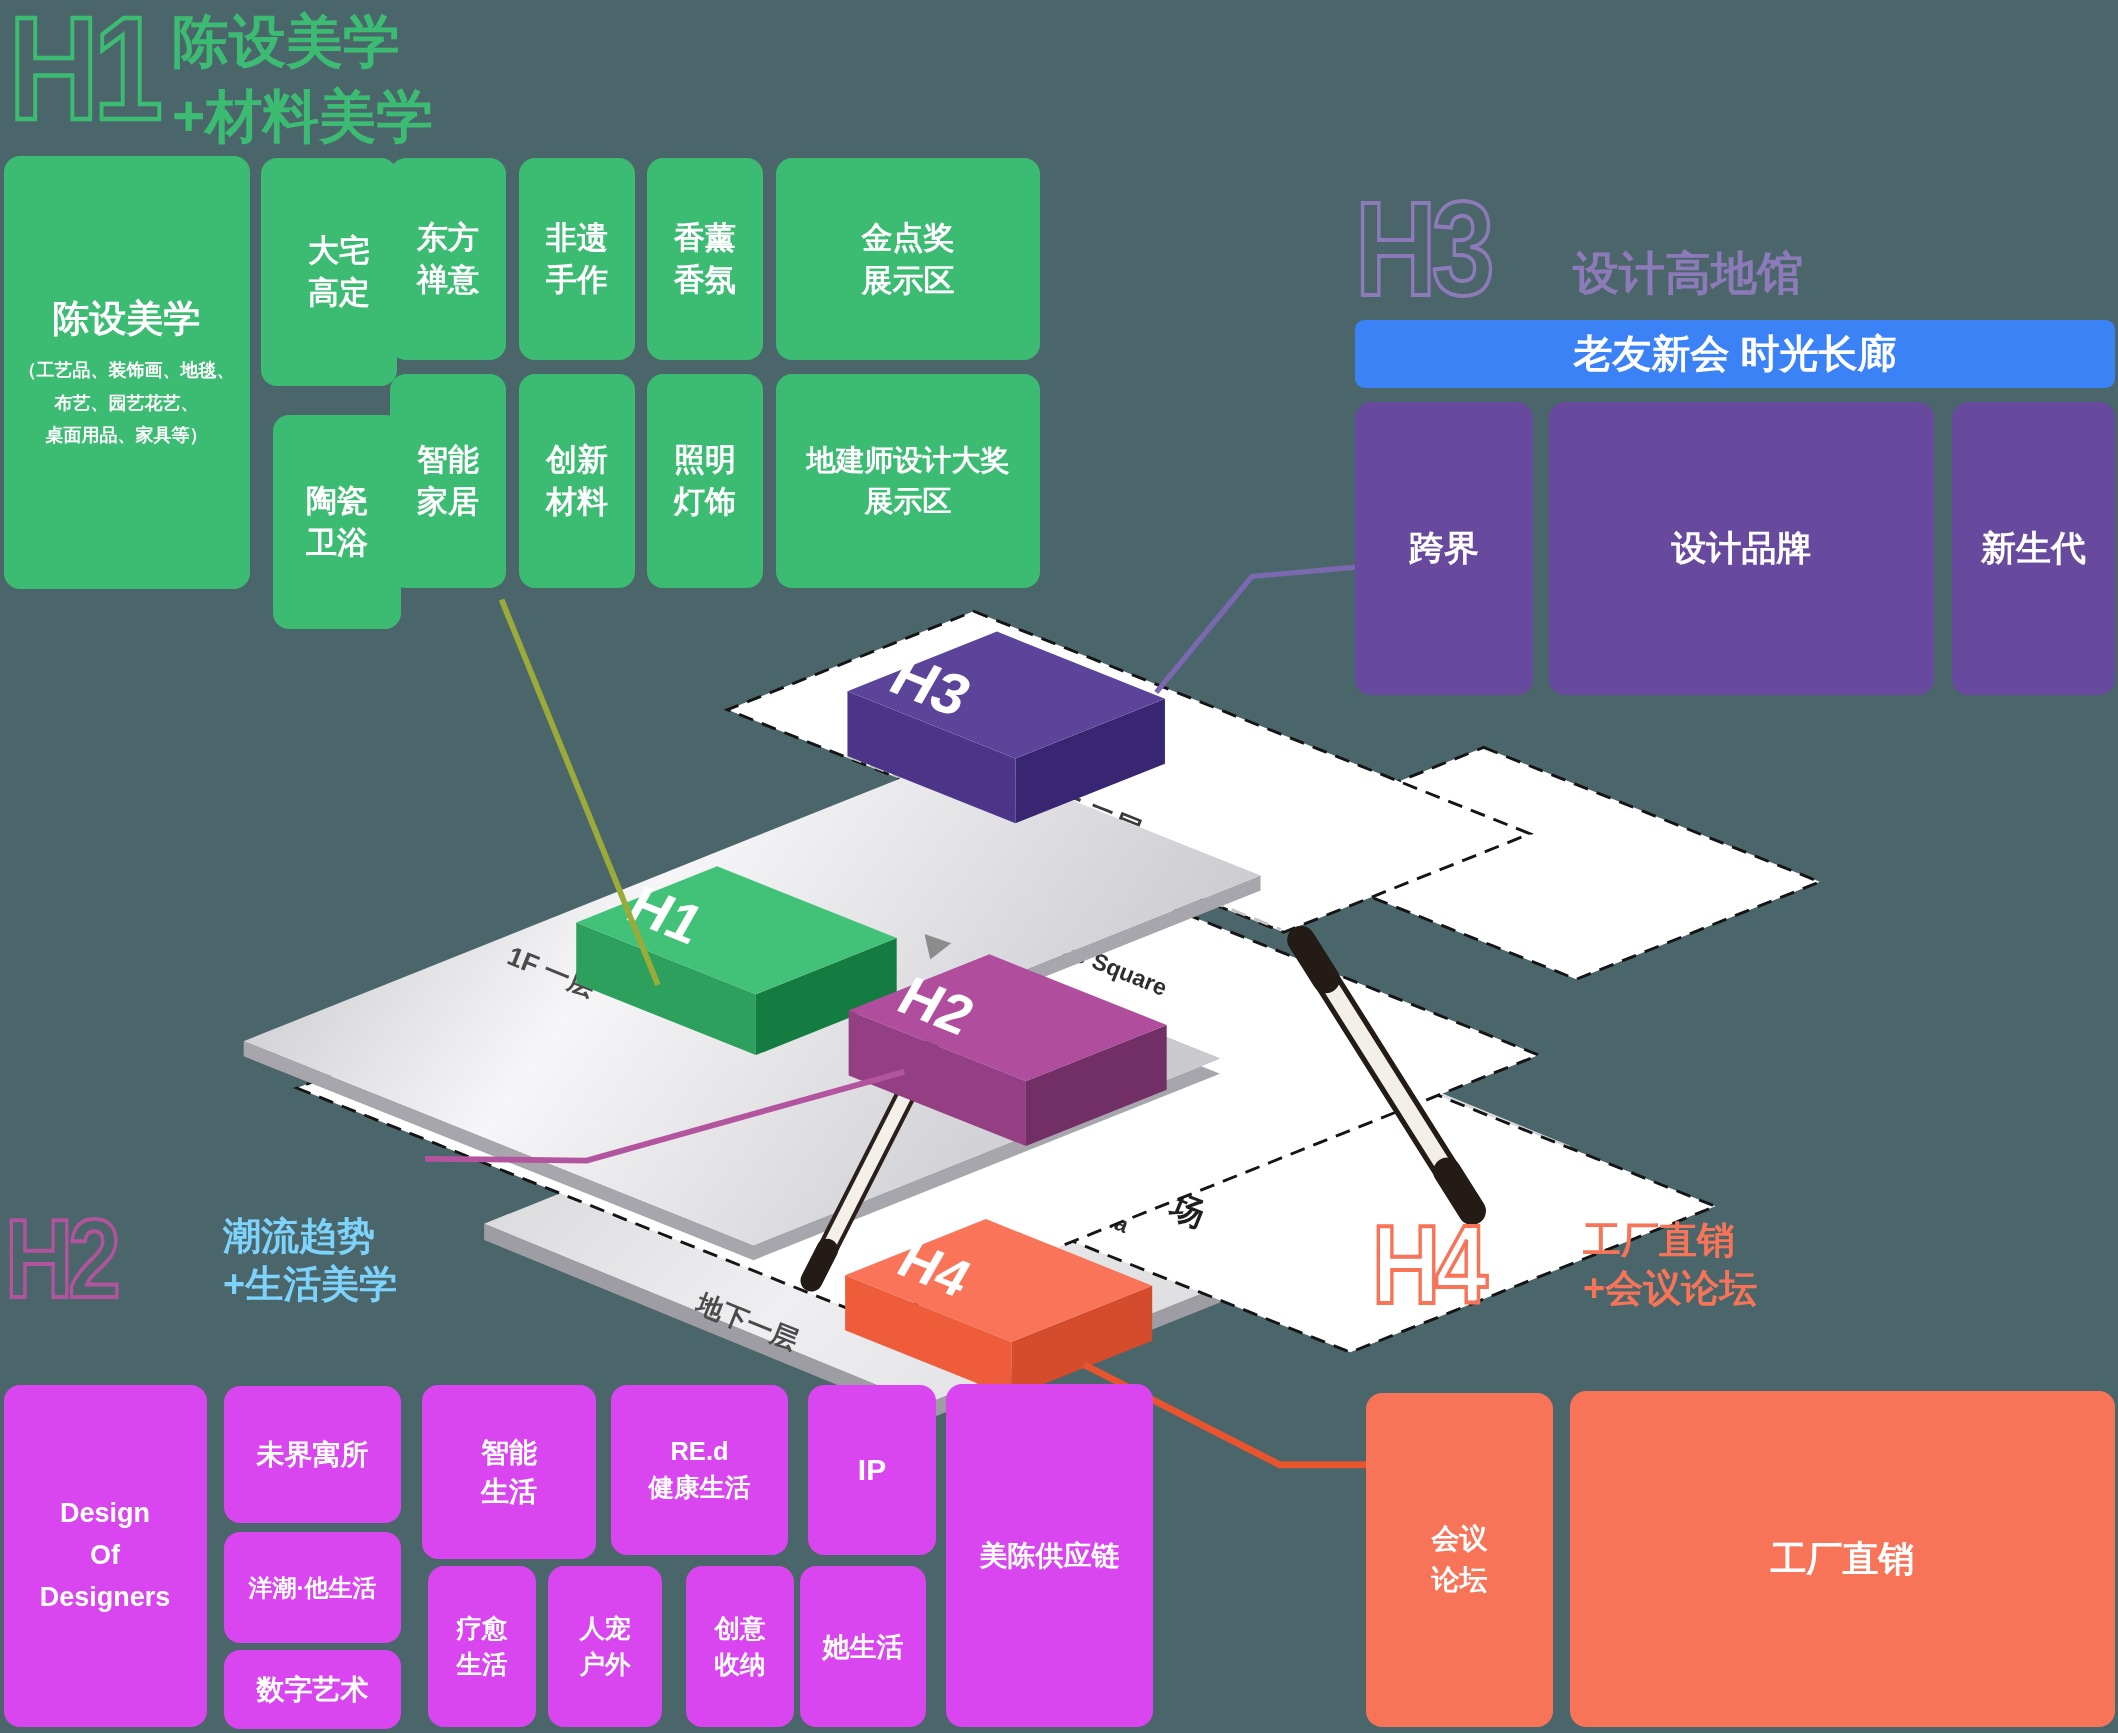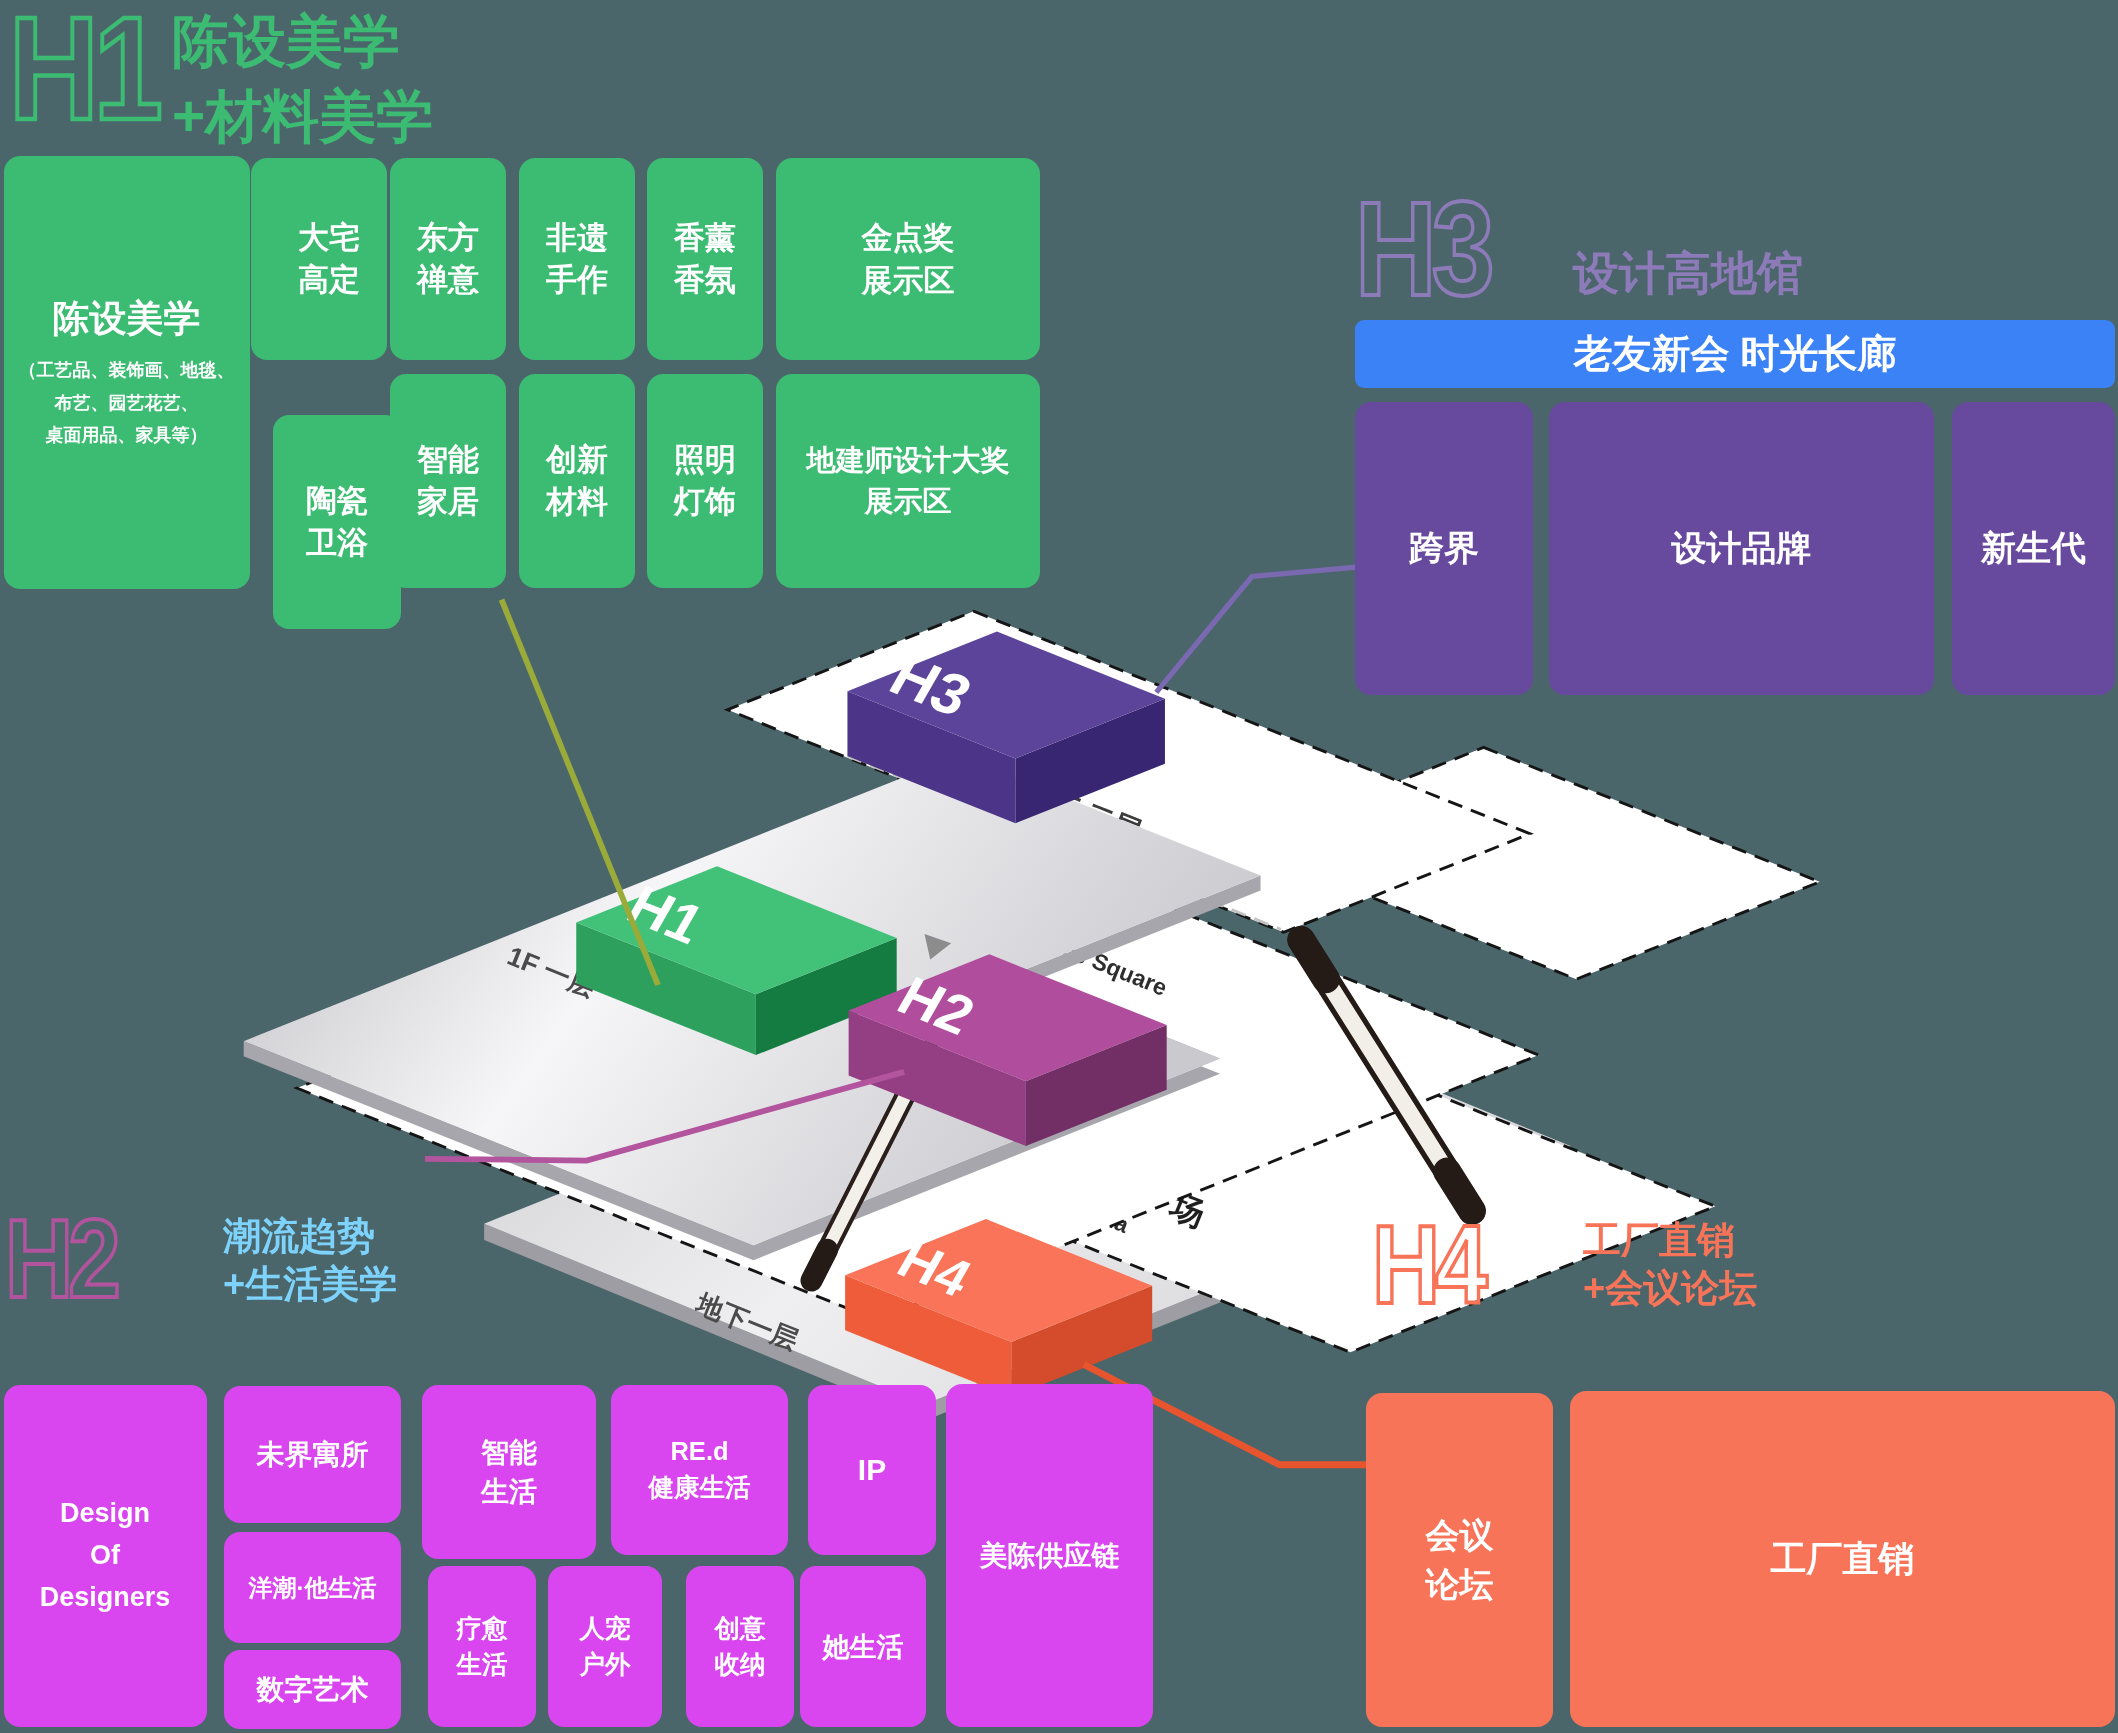--- a/index.html
+++ b/index.html
@@ -144,21 +144,21 @@
   <div class="abs hallmark hm-h1" style="left:8.7px;top:4.6px;">H1</div>
   <div class="abs halltitle ht-h1" style="left:172px;top:3.5px;">陈设美学
 +材料美学</div>
 
   <div class="blk bg-g" style="left:3.5px;top:156px;width:246px;height:433px;">
     <div class="mainblk-title">陈设美学</div>
     <div class="mainblk-sub">（工艺品、装饰画、地毯、
 布艺、园艺花艺、
 桌面用品、家具等）</div>
   </div>
-  <div class="blk bg-g" style="left:251px;top:158px;width:116px;height:202px;font-size:31px;line-height:1.35;padding-left:20px;">大宅
+  <div class="blk bg-g" style="left:261px;top:158px;width:116px;height:228px;font-size:31px;line-height:1.35;padding-left:20px;">大宅
 高定</div>
   <div class="blk bg-g" style="left:390px;top:158px;width:116px;height:202px;font-size:31px;line-height:1.35;">东方
 禅意</div>
   <div class="blk bg-g" style="left:519px;top:158px;width:116px;height:202px;font-size:31px;line-height:1.35;">非遗
 手作</div>
   <div class="blk bg-g" style="left:647px;top:158px;width:116px;height:202px;font-size:31px;line-height:1.35;">香薰
 香氛</div>
   <div class="blk bg-g" style="left:776px;top:158px;width:264px;height:202px;font-size:31px;line-height:1.4;">金点奖
 展示区</div>
   <div class="blk bg-g" style="left:273px;top:374px;width:128px;height:214px;font-size:31px;line-height:1.35;margin-top:41px;">陶瓷
@@ -199,18 +199,18 @@
 生活</div>
   <div class="blk bg-m" style="left:548px;top:1566px;width:114px;height:161px;font-size:25.5px;line-height:1.4;">人宠
 户外</div>
   <div class="blk bg-m" style="left:686px;top:1566px;width:108px;height:161px;font-size:25.5px;line-height:1.4;">创意
 收纳</div>
   <div class="blk bg-m" style="left:800px;top:1566px;width:126px;height:161px;font-size:27px;">她生活</div>
 
   <div class="abs hallmark hm-h4" style="left:1372px;top:1217px;">H4</div>
   <div class="abs halltitle ht-h4" style="left:1583px;top:1217px;">工厂直销
 +会议论坛</div>
-  <div class="blk bg-o" style="left:1366px;top:1393px;width:187px;height:334px;font-size:34px;line-height:1.45;">会议
+  <div class="blk bg-o" style="left:1366px;top:1393px;width:187px;height:334px;font-size:28px;line-height:1.45;">会议
 论坛</div>
   <div class="blk bg-o" style="left:1570px;top:1391px;width:545px;height:336px;font-size:36px;">工厂直销</div>
 
 </div>
 
 
 </body></html>

